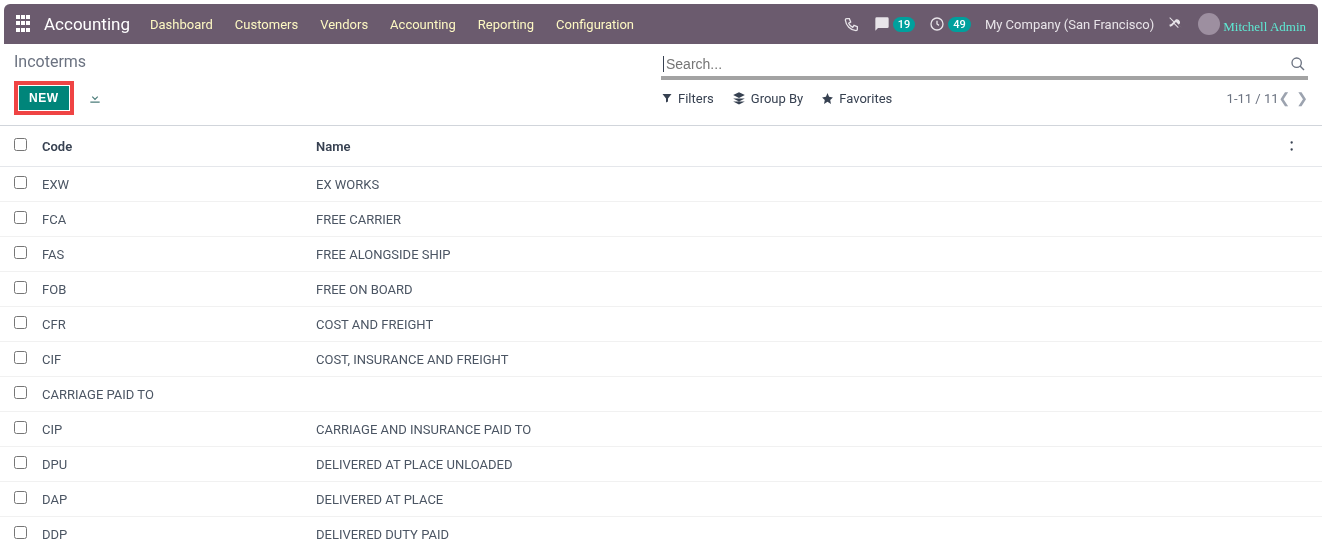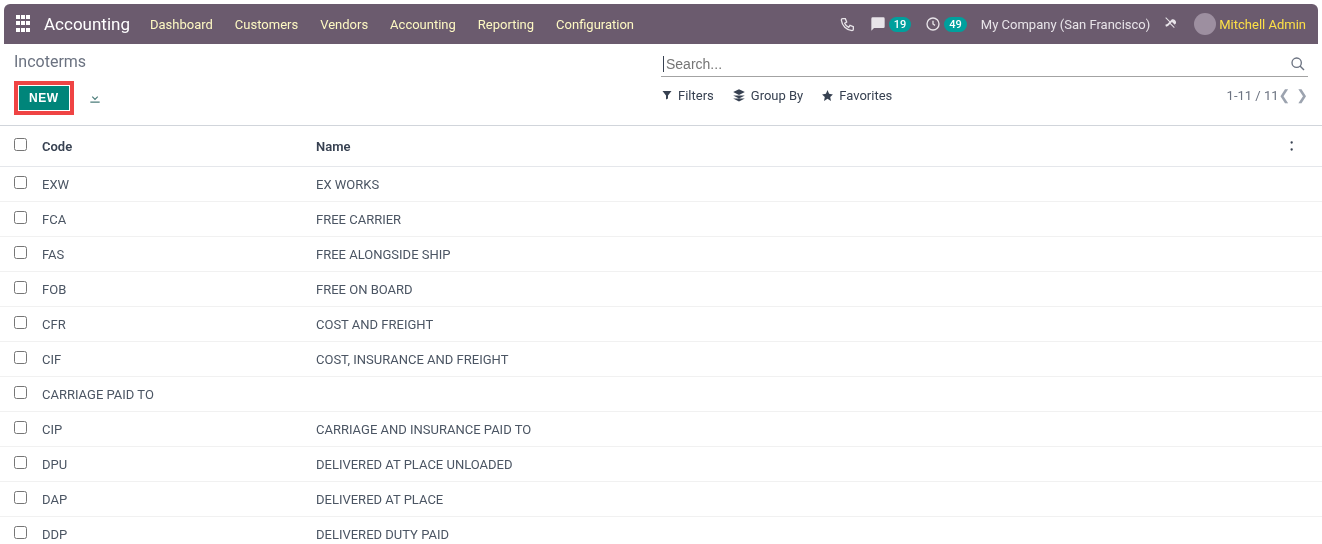--- a/index.html
+++ b/index.html
@@ -6,36 +6,36 @@
 body { font-family: -apple-system, BlinkMacSystemFont, "Segoe UI", Roboto, sans-serif; font-size: 13px; color: #374151; background: #fff; }
 
 .topbar { background: #6b5b6e; color: #fff; height: 40px; display: flex; align-items: center; padding: 0 12px; border-radius: 6px 6px 0 0; margin: 4px 4px 0 4px; }
 .topbar .apps-icon { width: 18px; height: 18px; display: flex; flex-wrap: wrap; gap: 1px; margin-right: 10px; cursor: pointer; }
 .topbar .apps-icon span { width: 4px; height: 4px; background: #fff; }
 .topbar .app-title { font-size: 17px; font-weight: 400; margin-right: 20px; }
 .topbar .menu { display: flex; gap: 22px; }
 .topbar .menu-item { color: #fef9c3; font-size: 13px; cursor: pointer; }
 .topbar .spacer { flex: 1; }
 .topbar .right { display: flex; align-items: center; gap: 14px; }
-.topbar .icon-btn { cursor: pointer; display: flex; align-items: center; gap: 3px; color: #e8e4e9; }
+.topbar .icon-btn { cursor: pointer; display: flex; align-items: flex-end; gap: 3px; color: #e8e4e9; }
 .topbar .badge { background: #00a09d; color: #fff; font-size: 11px; padding: 1px 5px; border-radius: 8px; font-weight: 500; }
 .topbar .company { font-size: 13px; color: #e8e4e9; }
 .topbar .avatar { width: 22px; height: 22px; border-radius: 50%; background: #9d8fa0; display: inline-block; }
-.topbar .user-name { font-size: 13px; color: #fde047; }
+.topbar .user-name { font-size: 13px; color: #5eead4; font-family: Liberation Serif, serif; }
 
 .controlbar { display: flex; padding: 8px 14px 0 14px; }
 .controlbar .left { flex: 0 0 50%; }
 .controlbar .right { flex: 0 0 50%; }
 .page-title { font-size: 16px; color: #6b7280; margin-bottom: 10px; }
 .btn-row { display: flex; align-items: center; gap: 14px; }
 .new-btn-wrap { border: 4px solid #ef4444; padding: 1px; display: inline-block; }
 .new-btn { background: #00857a; color: #fff; font-weight: 600; font-size: 12px; padding: 5px 10px; border: none; cursor: pointer; letter-spacing: 0.5px; }
 .download-icon { color: #4b7c7a; cursor: pointer; }
 
-.search-wrap { border-bottom: 1px solid #a3a3a3; display: flex; align-items: center; padding: 4px 2px; margin-bottom: 10px; }
+.search-wrap { border-bottom: 4px solid #a3a3a3; display: flex; align-items: center; padding: 4px 2px; margin-bottom: 10px; }
 .search-cursor { width: 1px; height: 16px; background: #374151; margin-right: 2px; }
 .search-input { flex: 1; border: none; outline: none; font-size: 14px; color: #6b7280; background: transparent; }
 .search-icon { color: #6b7280; cursor: pointer; }
 
 .filter-row { display: flex; align-items: center; gap: 18px; }
 .filter-item { display: flex; align-items: center; gap: 5px; color: #374151; cursor: pointer; font-size: 13px; }
 .filter-row .spacer { flex: 1; }
 .pager { color: #6b7280; font-size: 13px; display: flex; align-items: center; }
 .pager-arrows { display: flex; gap: 6px; color: #9ca3af; }
 .pager-arrows span { cursor: pointer; font-size: 14px; }

